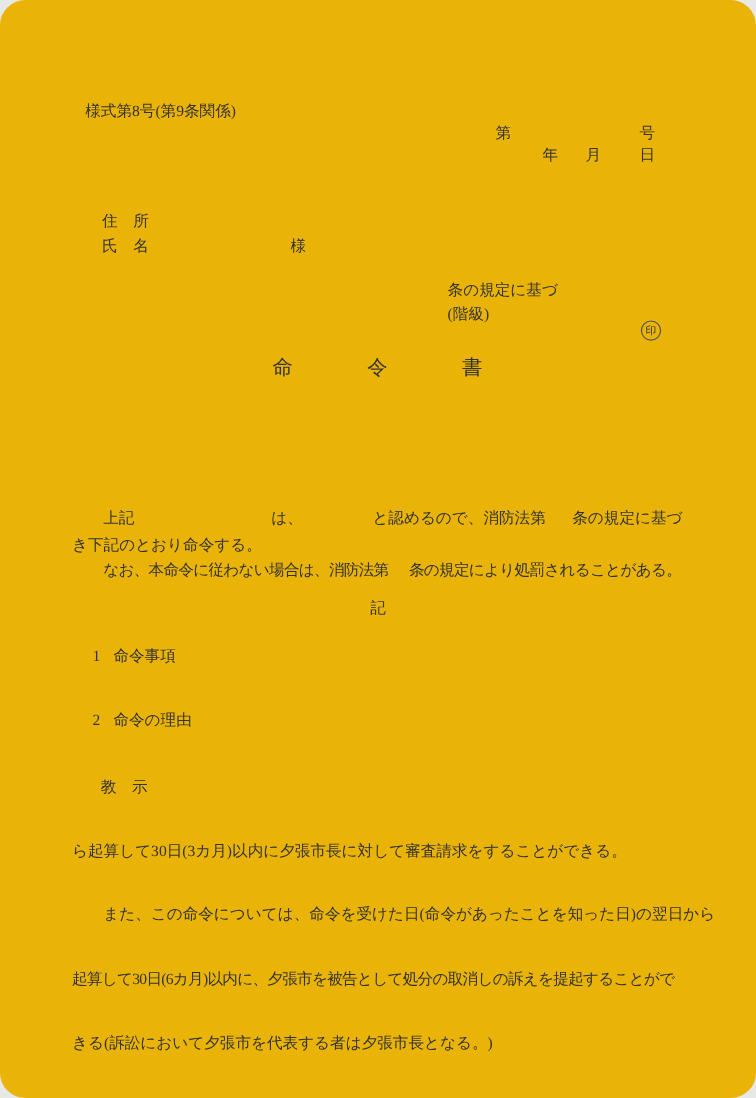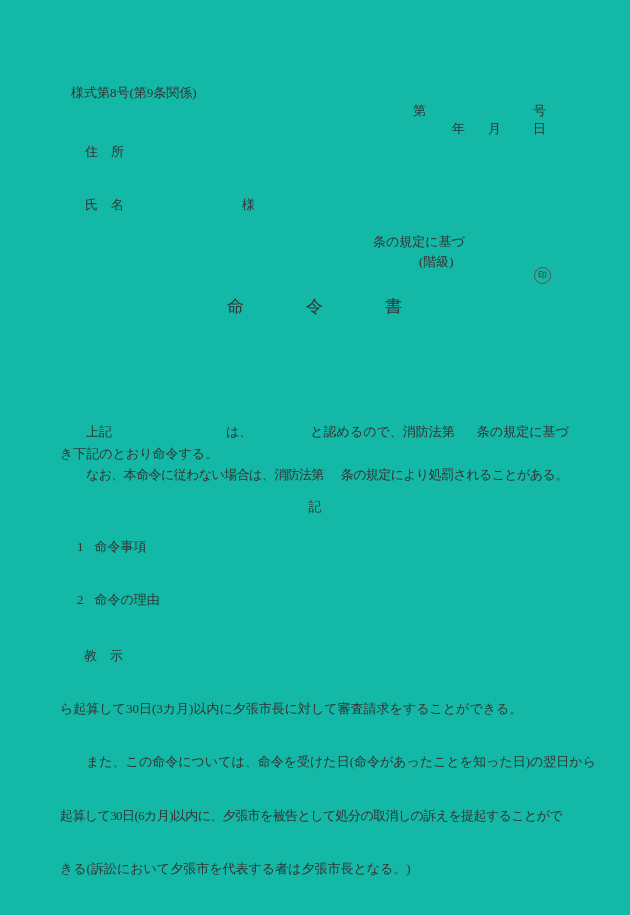--- a/index.html
+++ b/index.html
@@ -4,24 +4,25 @@
 <style>
   html,body{margin:0;padding:0;}
   body{
     background:#e8e8e8;
     font-family:"Liberation Serif","DejaVu Serif",serif;
   }
   .page{
     position:relative;
     width:630px;height:915px;
     margin:0 auto;
-    background:#14b8a6;
+    background:#eab308;
     color:#333;
     font-size:13px;
     overflow:hidden;
+    border-radius:21px;
   }
   .abs{position:absolute;white-space:pre;line-height:1.25;}
   .sp{display:inline-block;height:1px;vertical-align:baseline;}
   .doc-title{
     left:0;right:0;
     display:flex;justify-content:center;column-gap:61px;
     font-size:17px;letter-spacing:1px;
   }
   .prop-line{height:19px;}
   .kyoji-line{height:21px;white-space:pre;}
@@ -42,26 +43,26 @@
 
   <div class="abs" style="left:71px;top:85px;">様式第8号(第9条関係)</div>
 
   <div class="abs" style="left:413px;top:103px;">第</div>
   <div class="abs" style="left:533px;top:103px;">号</div>
 
   <div class="abs" style="left:452px;top:121px;">年</div>
   <div class="abs" style="left:488px;top:121px;">月</div>
   <div class="abs" style="left:533px;top:121px;">日</div>
 
-  <div class="abs" style="left:85px;top:144px;">住　所</div>
+  <div class="abs" style="left:85px;top:176px;">住　所</div>
   <div class="abs" style="left:85px;top:197px;text-align:right;">氏　名</div>
   <div class="abs" style="left:242px;top:197px;">様</div>
 
   <div class="abs" style="left:373px;top:234px;">条の規定に基づ</div>
-  <div class="abs" style="left:373px;top:254px;margin-left:46px;">(階級)</div>
+  <div class="abs" style="left:373px;top:254px;">(階級)</div>
   <div class="abs" style="left:521px;top:250px;">
     <span class="seal">印</span>
   </div>
 
   <div class="abs doc-title" style="top:296px;">
     <span>命</span>
     <span>令</span>
     <span>書</span>
   </div>
 

